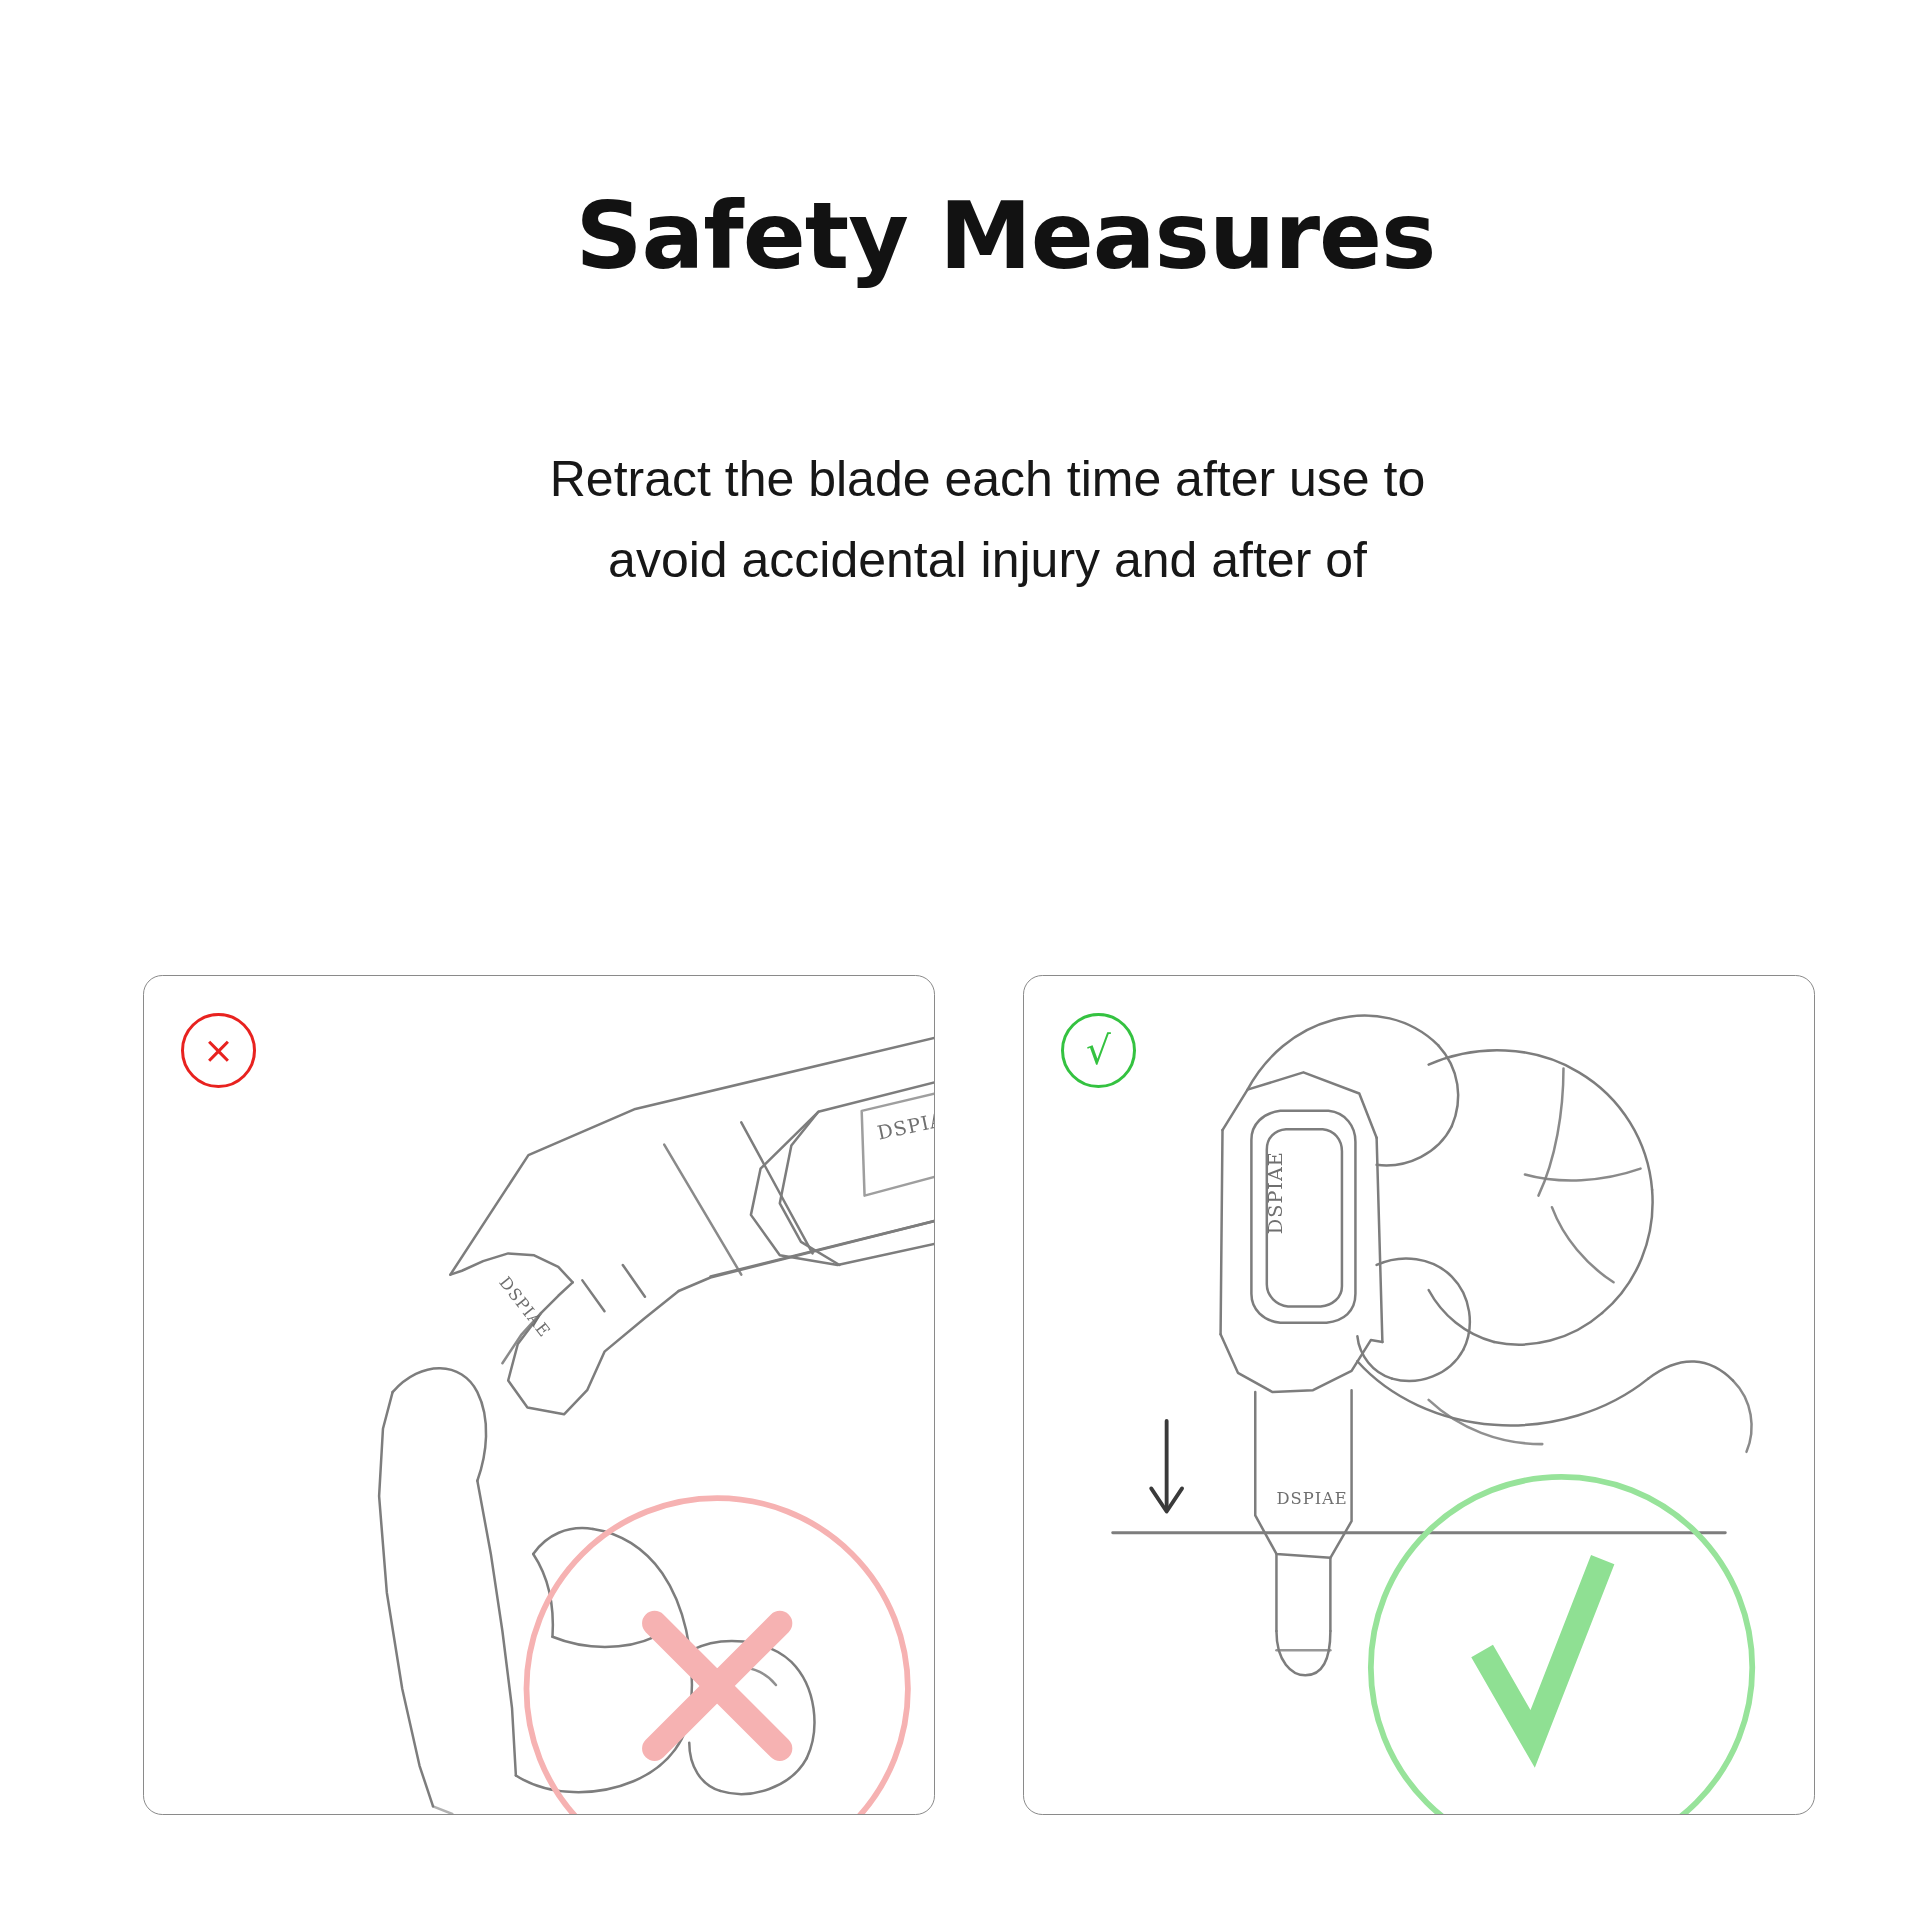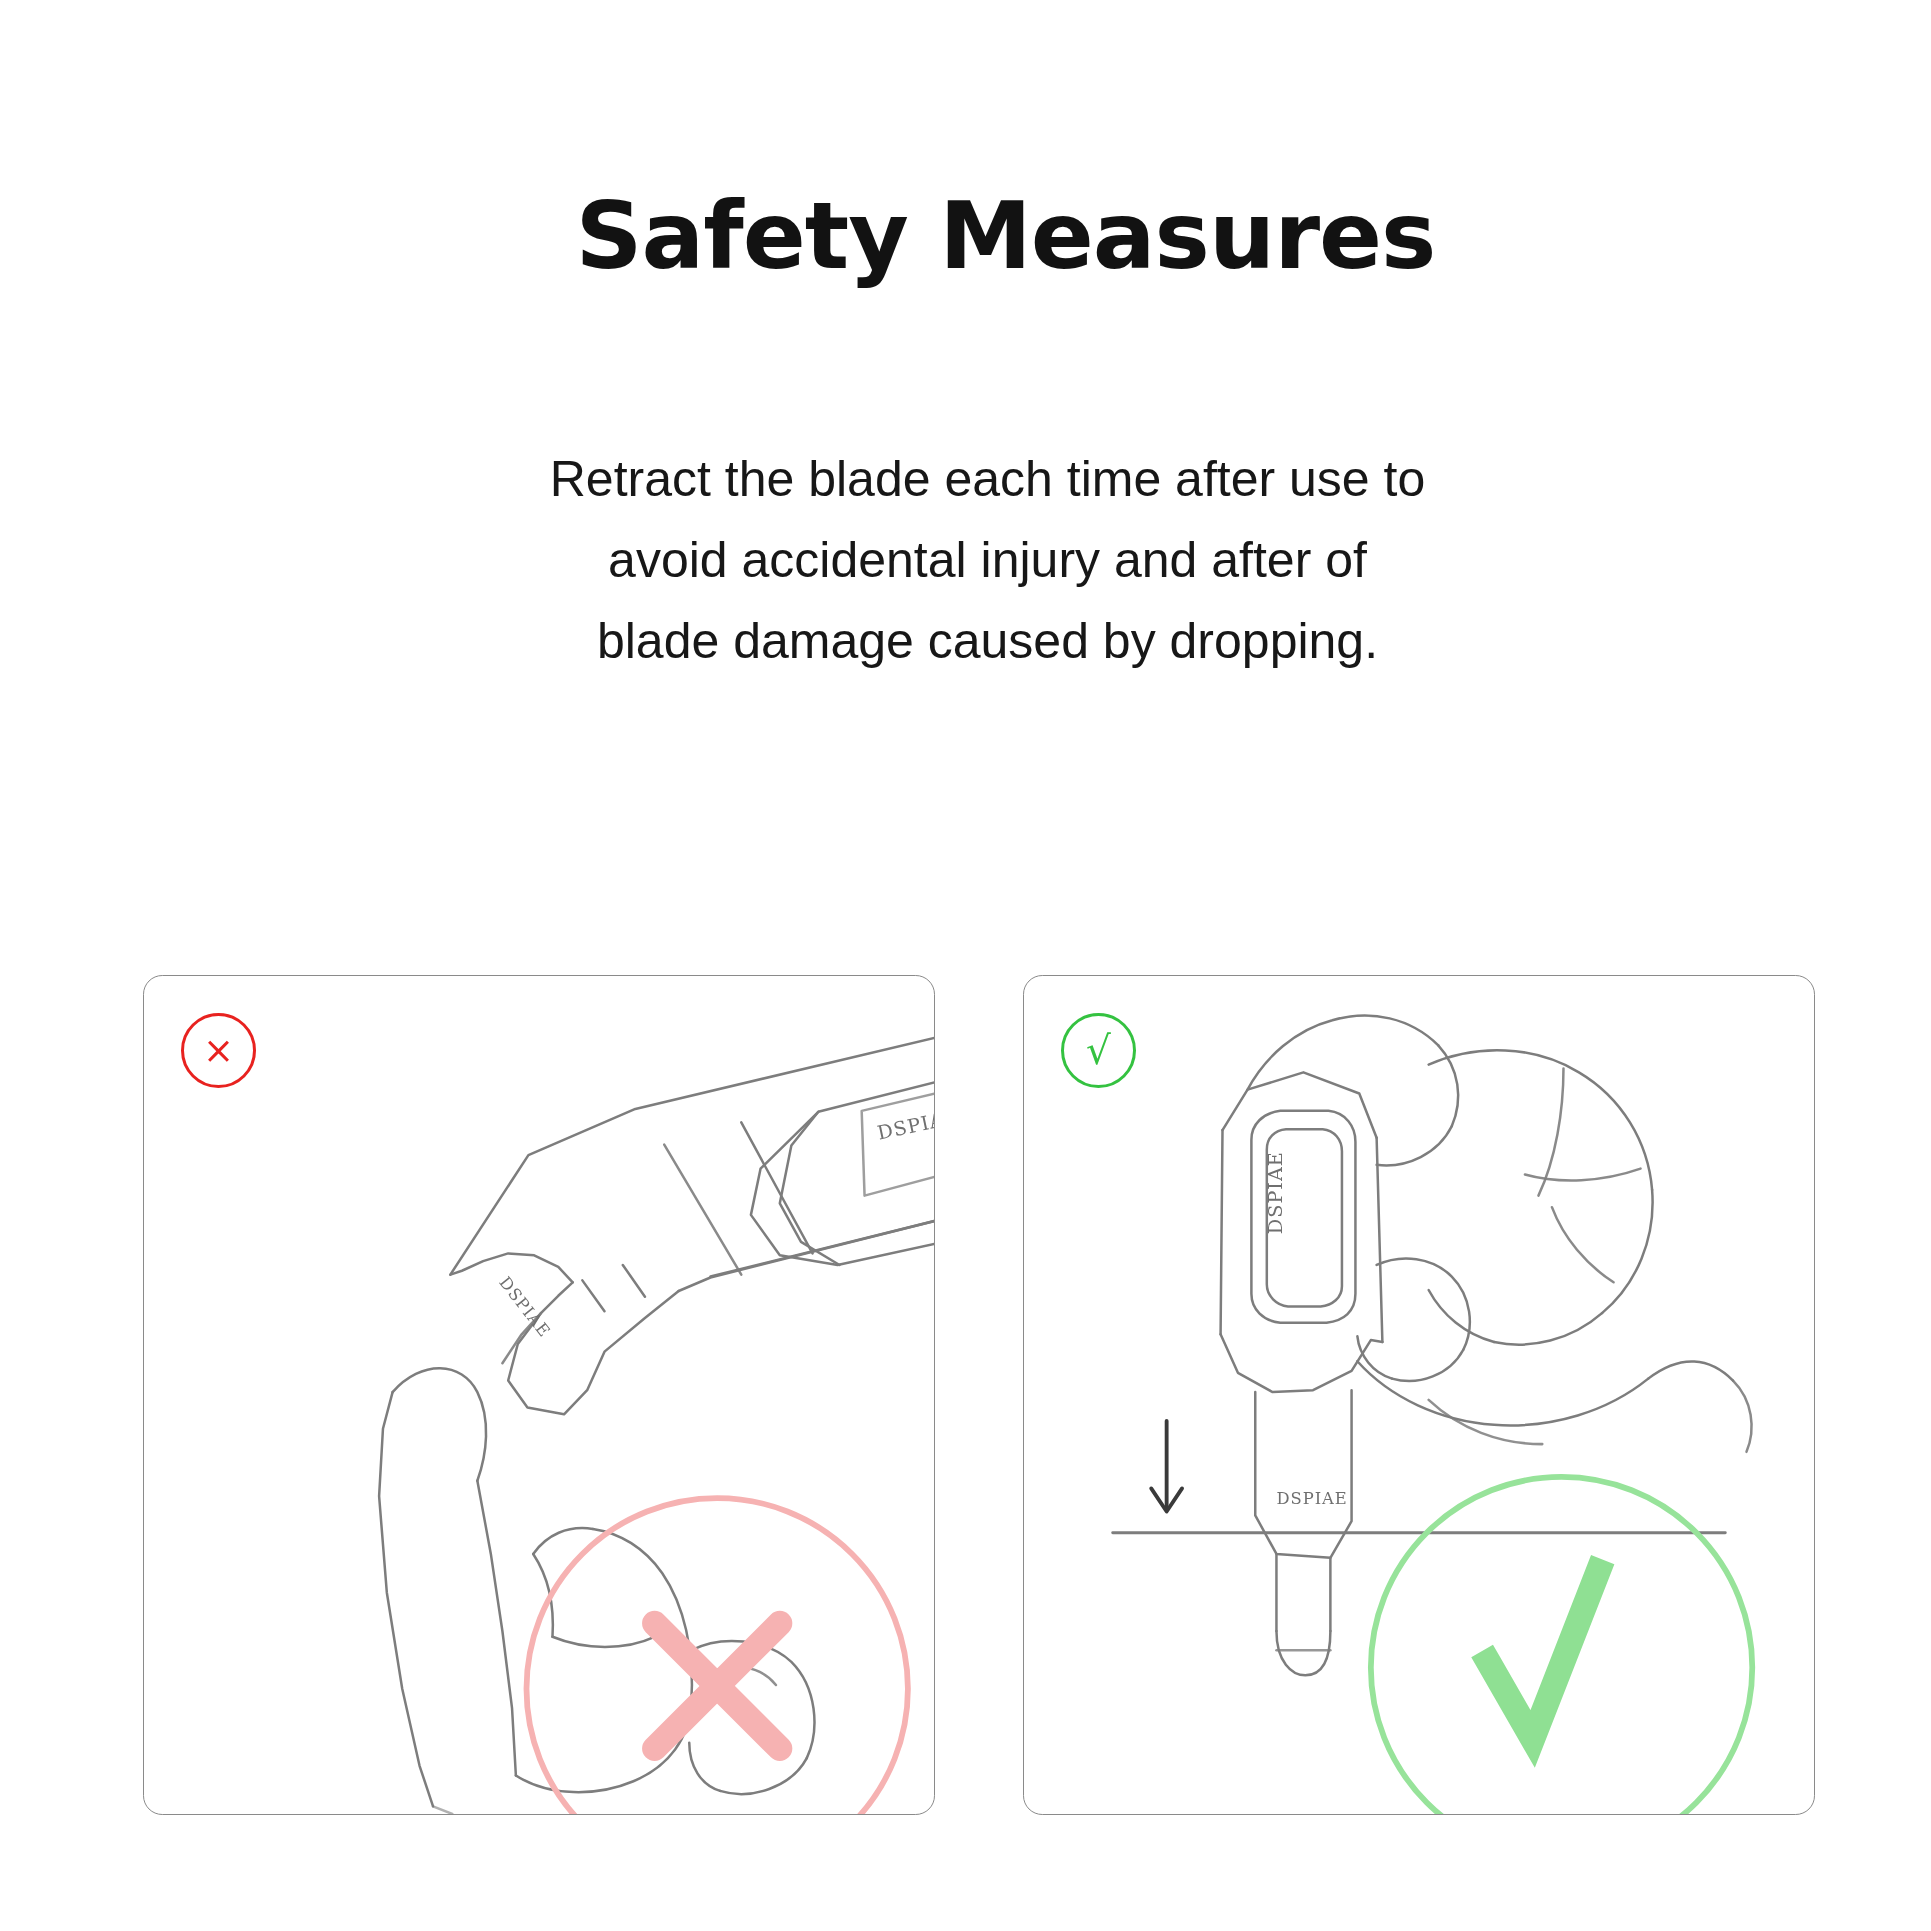--- a/index.html
+++ b/index.html
@@ -108,21 +108,20 @@
 </head>
 <body>
 
 <div class="page">
 
   <div class="title">Safety Measures</div>
 
   <div class="subtitle">
     <span class="line">Retract the blade each time after use to</span>
     <span class="line">avoid accidental injury and after of</span>
-    <span class="line">blade damage caused by dropping.</span>
   </div>
 
   <div class="panels">
 
     <div class="panel panel-left">
 
       <svg class="panel-svg" viewBox="0 0 820 870">
         <g fill="none" stroke="#7d7d7d" stroke-width="2.6" stroke-linejoin="round" stroke-linecap="round">
 
           <path d="M320 300 L393 200 L470 150 L820 60 L820 250 L560 316 L560 320 L620 330 L640 350 L640 400 L830 400" opacity="0"></path>

